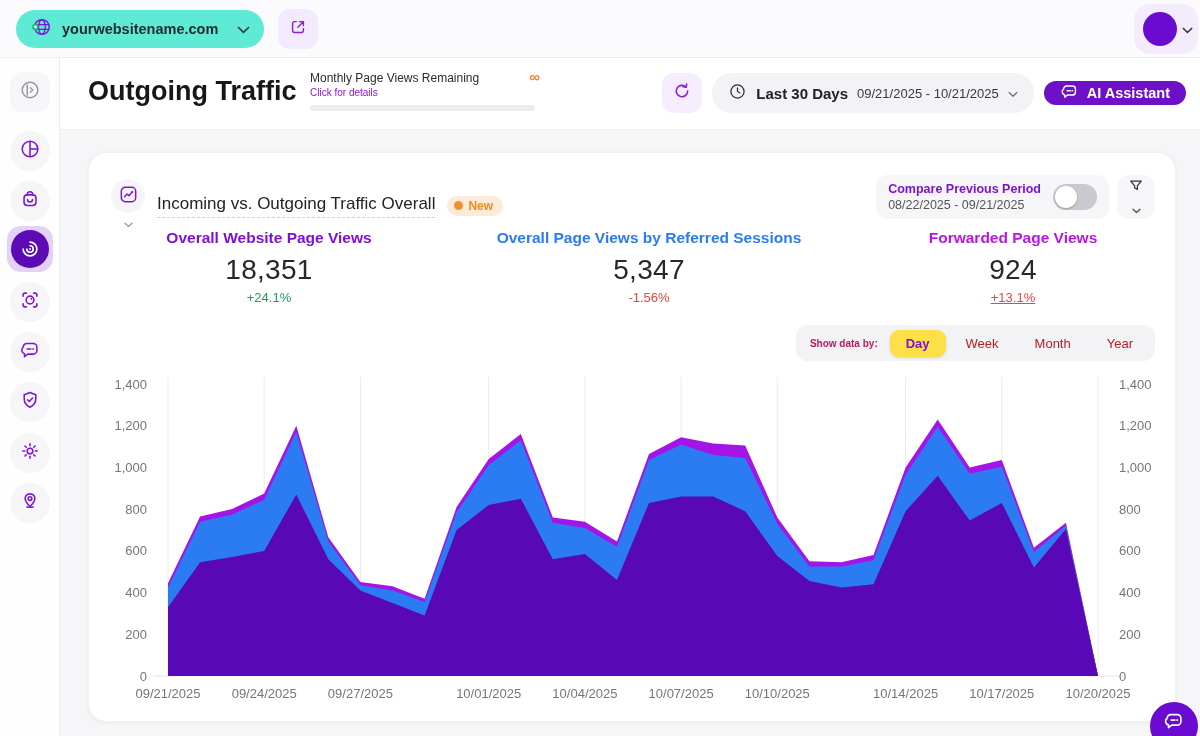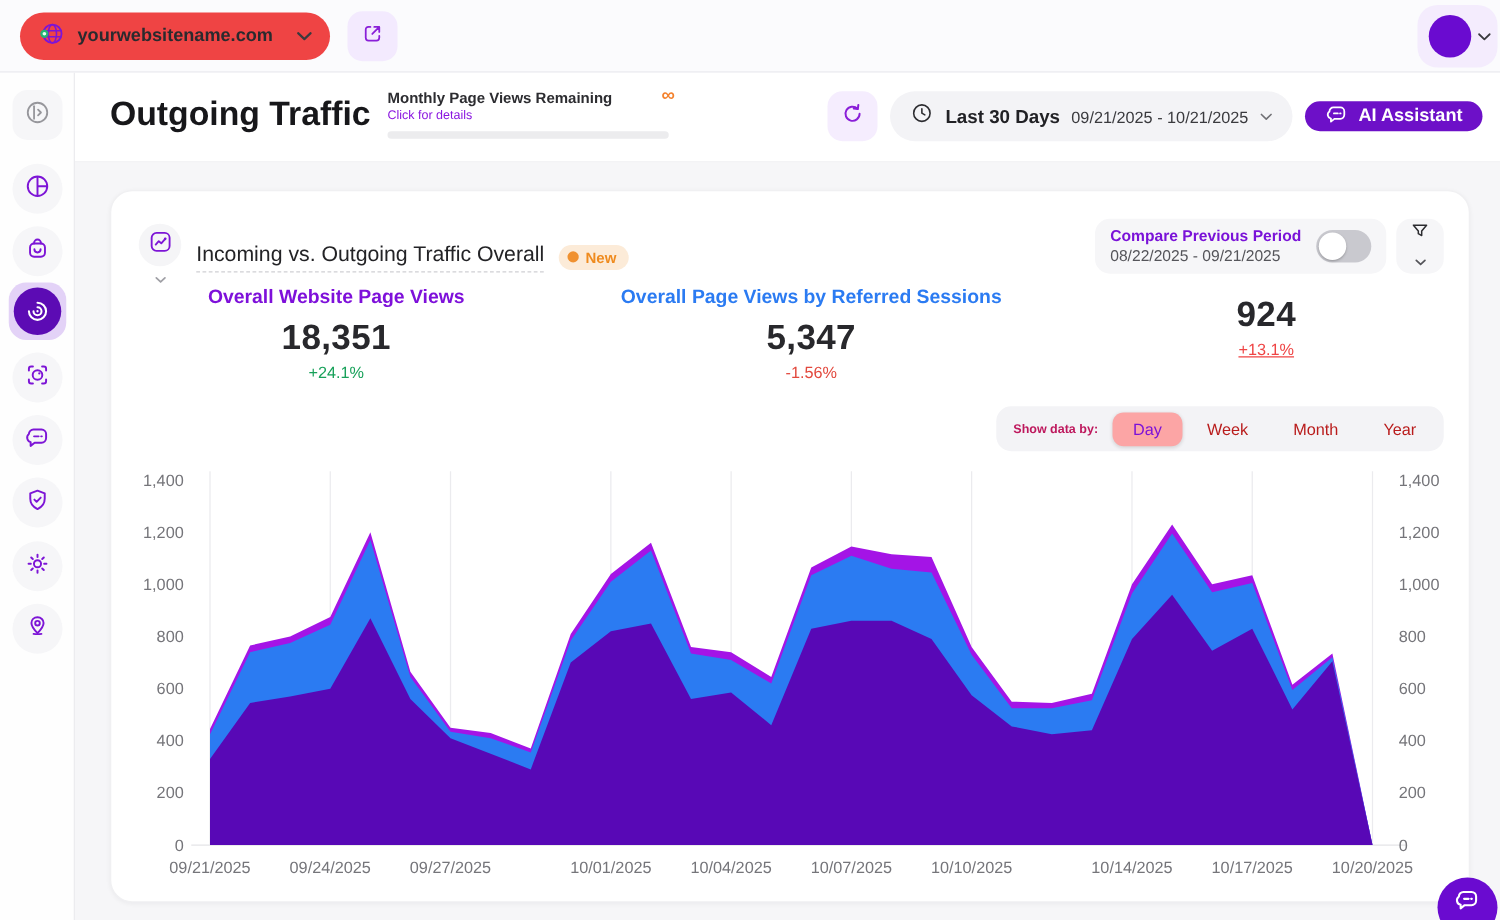--- a/index.html
+++ b/index.html
@@ -3,21 +3,21 @@
 <meta charset="utf-8">
 <style>
   * { margin:0; padding:0; box-sizing:border-box; }
   html,body { width:1200px; height:736px; overflow:hidden; background:#f6f6f8;
     font-family:"Liberation Sans", sans-serif; color:#222226; }
 
   
   .topbar { position:absolute; left:0; top:0; width:1200px; height:58px;
     background:#fbfbfd; border-bottom:1px solid #ececef; z-index:5; }
   .site-pill { position:absolute; left:16px; top:10px; height:38px; min-width:248px;
-    background:#ef4444; border-radius:19px; display:flex; align-items:center;
+    background:#5eead4; border-radius:19px; display:flex; align-items:center;
     padding:0 14px; gap:10px; cursor:pointer; }
   .site-pill .label { font-size:14.5px; font-weight:bold; color:#2a2a2e; flex:1; }
   .ext-btn { position:absolute; left:278px; top:9px; width:40px; height:40px;
     border-radius:12px; background:#f3eafe; display:flex; align-items:center; justify-content:center; cursor:pointer; }
   .avatar-box { position:absolute; right:2px; top:4px; width:64px; height:50px;
     border-radius:16px; background:#f4ecfd; display:flex; align-items:center; padding-left:9px; gap:5px; cursor:pointer; }
   .avatar-circle { width:34px; height:34px; border-radius:50%; background:#6a0bd0; }
 
   
   .sidebar { position:absolute; left:0; top:58px; width:60px; height:678px;
@@ -29,21 +29,21 @@
     background:#e3d2f7; display:flex; align-items:center; justify-content:center; cursor:pointer; }
   .nav-active-circle { width:38px; height:38px; border-radius:50%; background:#5c0bb4;
     display:flex; align-items:center; justify-content:center; }
 
   
   .main-header { position:absolute; left:60px; top:58px; width:1140px; height:72px;
     background:#ffffff; border-bottom:1px solid #f0f0f2; }
   .page-title { position:absolute; left:28px; top:18px; font-size:27px; font-weight:bold; color:#17171a; }
   .monthly { position:absolute; left:250px; top:13px; width:230px; }
   .monthly-row { display:flex; align-items:flex-start; justify-content:space-between; }
-  .monthly-label { font-size:12px; font-weight:bold; color:#2c2c30; }
+  .monthly-label { font-size:12px; font-weight:normal; color:#2c2c30; }
   .monthly-link { font-size:10px; color:#8a15e0; margin-top:2px; cursor:pointer; }
   .infinity { font-size:15px; font-weight:bold; color:#f4812c; line-height:12px; }
   .progress-track { margin-top:7px; width:225px; height:6px; border-radius:3px; background:#ececee; }
   .header-right { position:absolute; right:14px; top:15px; display:flex; align-items:center; gap:10px; }
   .refresh-btn { width:40px; height:40px; border-radius:12px; background:#f5edfe;
     display:flex; align-items:center; justify-content:center; cursor:pointer; }
   .date-pill { height:40px; border-radius:20px; background:#f3f3f6; display:flex;
     align-items:center; gap:9px; padding:0 16px; cursor:pointer; }
   .date-preset { font-size:15px; font-weight:bold; color:#212125; }
   .date-range { font-size:13px; color:#3a3a3e; }
@@ -72,28 +72,28 @@
   .toggle { width:44px; height:26px; border-radius:13px; background:#c9c9cf; position:relative; cursor:pointer; }
   .toggle .knob { position:absolute; left:2px; top:2px; width:22px; height:22px;
     border-radius:50%; background:#ffffff; box-shadow:0 1px 2px rgba(0,0,0,.25); }
   .filter-btn { width:38px; background:#f6f6f8; border-radius:12px; display:flex;
     flex-direction:column; align-items:center; justify-content:center; gap:1px; cursor:pointer; }
 
   .stats-row { position:absolute; left:0; top:76px; width:1088px; display:flex; }
   .stat { text-align:center; }
   .stat.c1{ width:360px; } .stat.c2{ width:400px; } .stat.c3{ width:328px; }
   .stat-title { font-size:15.5px; font-weight:bold; cursor:pointer; }
-  .stat-value { font-size:28px; color:#28282c; margin-top:7px; letter-spacing:.3px;font-weight:bold; }
+  .stat-value { font-size:28px; color:#28282c; margin-top:7px; letter-spacing:.3px; }
   .stat-delta { font-size:13px; margin-top:4px; }
 
   .showdata { position:absolute; right:20px; top:172px; height:36px; background:#f3f3f6;
     border-radius:12px; display:flex; align-items:center; padding:0 6px 0 14px; gap:4px; }
   .showdata-label { font-size:10px; color:#be185d; margin-right:8px;font-weight:bold; }
   .sd-opt { font-size:13px; color:#b91c1c; padding:6px 16px; border-radius:9px; cursor:pointer; }
-  .sd-opt.active { background:#fca5a5; color:#7c12d8; font-weight:normal;
+  .sd-opt.active { background:#fde047; color:#7c12d8; font-weight:bold;
     box-shadow:0 1px 3px rgba(0,0,0,.12); }
 
   .chart-area { position:absolute; left:0; top:218px; width:1088px; height:340px; }
   .axis-text { font-size:13px; fill:#75757a; }
 
   .fab { position:absolute; left:1150px; top:702px; width:48px; height:48px; border-radius:50%;
     background:#6a0bd0; display:flex; align-items:flex-end; justify-content:center;
     padding-bottom:14px; cursor:pointer; z-index:9; }
 </style>
 </head>
@@ -329,20 +329,21 @@
       <div class="stat-title" style="color: rgb(126, 16, 218);">Overall Website Page Views</div>
       <div class="stat-value">18,351</div>
       <div class="stat-delta" style="color: rgb(24, 161, 90);">+24.1%</div>
     </div>
     <div class="stat c2">
       <div class="stat-title" style="color: rgb(43, 123, 242);">Overall Page Views by Referred Sessions</div>
       <div class="stat-value">5,347</div>
       <div class="stat-delta" style="color: rgb(226, 72, 61);">-1.56%</div>
     </div>
     <div class="stat c3">
+      <div class="stat-title" style="color: rgb(184, 22, 232);">Forwarded Page Views</div>
       <div class="stat-value">924</div>
       <div class="stat-delta" style="color: #ef4444; text-decoration: underline;">+13.1%</div>
     </div>
   </div>
 
   <div class="showdata">
     <span class="showdata-label">Show data by:</span>
     <span class="sd-opt active">Day</span>
     <span class="sd-opt">Week</span>
     <span class="sd-opt">Month</span>

